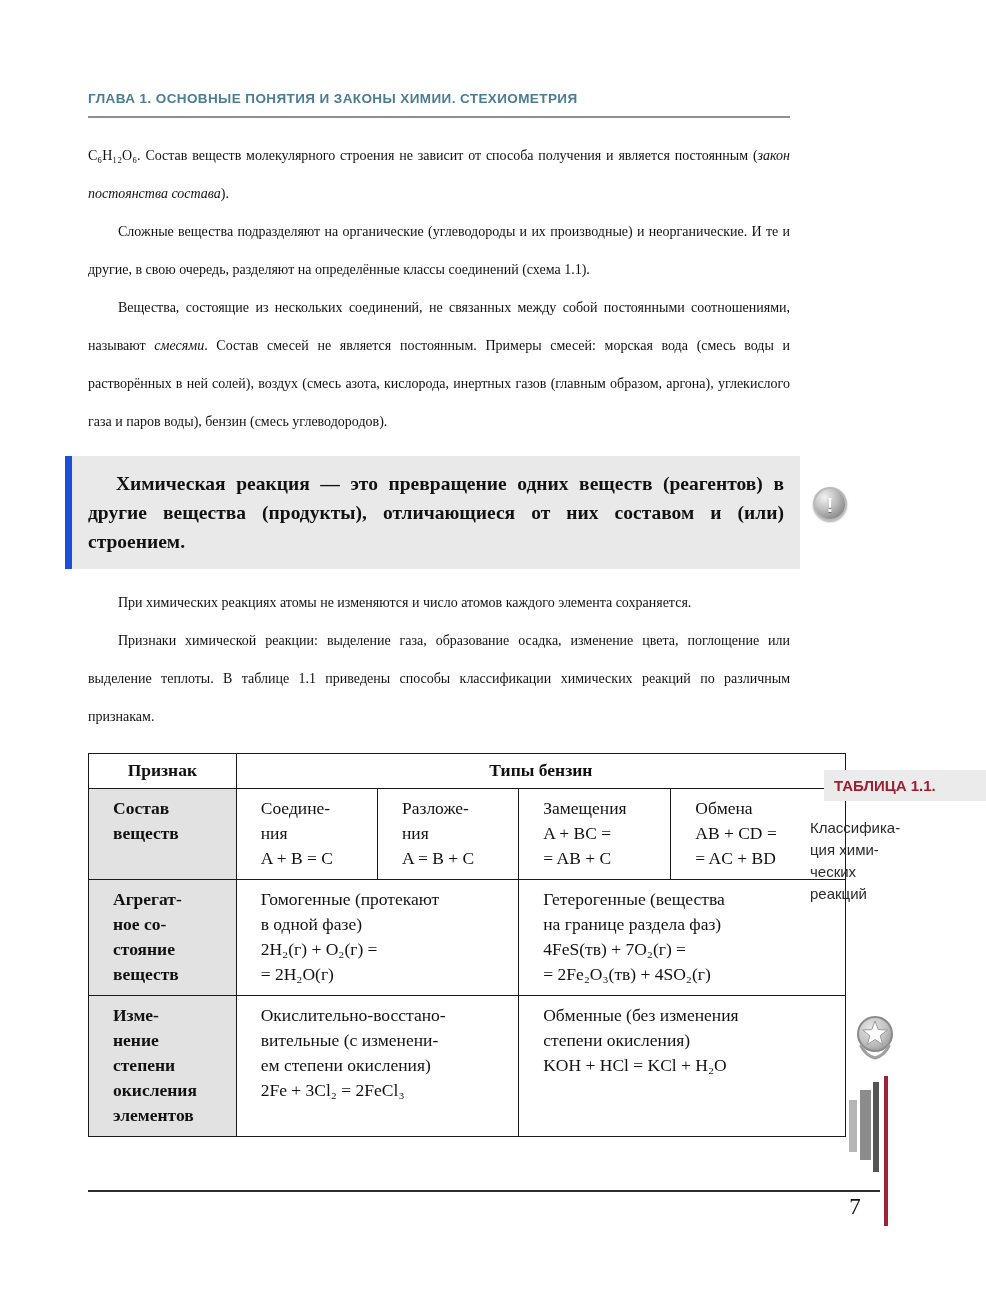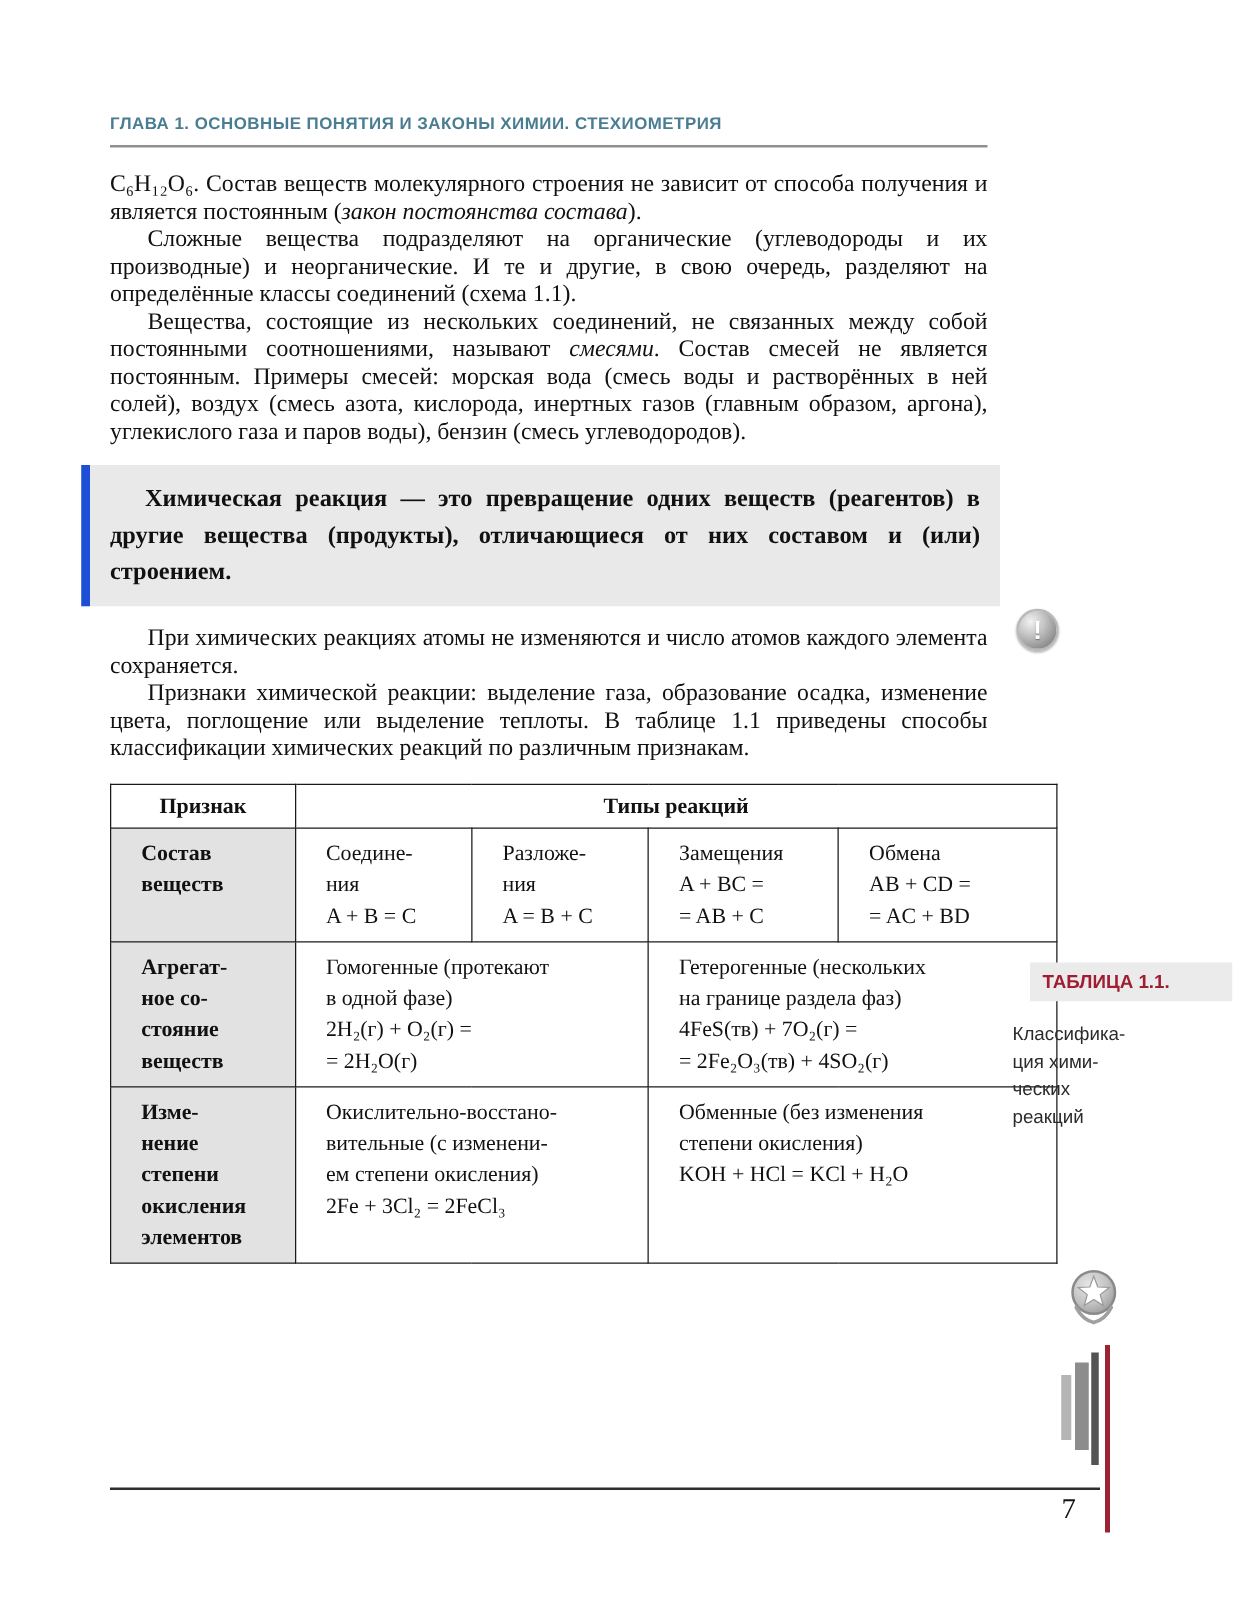--- a/index.html
+++ b/index.html
@@ -25,21 +25,21 @@
     font-weight: bold; font-size: 13.5px; letter-spacing: 0.4px;
     color: #4a7d92; line-height: 17px;
   }
   .chapter-rule {
     border: none; border-top: 2px solid #8f8f8f;
     margin-top: 9px;
   }
 
   
   .bodytext p {
-    font-size: 19px; line-height: 22px; text-align: justify;
+    font-size: 14px; line-height: 38px; text-align: justify;
   }
   .bodytext p.first { margin-top: 19px; }
   .bodytext p.indent { text-indent: 30px; }
 
   
   .callout {
     margin: 15px 0 15px -23px;
     width: 735px;
     background: #e9e9e9;
     border-left: 7px solid #1d4ed8;
@@ -150,21 +150,21 @@
       <colgroup>
         <col style="width:137px">
           <col style="width:131px">
           <col style="width:131px">
           <col style="width:141px">
           <col style="width:162px">
       </colgroup>
       <thead>
         <tr>
           <th>Признак</th>
-          <th colspan="4">Типы реакций</th>
+          <th colspan="4">Типы бензин</th>
         </tr>
       </thead>
       <tbody>
         <tr>
           <th>Состав
 веществ</th>
           <td>Соедине-
 ния
 A + B = C</td>
           <td>Разложе-
@@ -179,21 +179,21 @@
         </tr>
         <tr>
           <th>Агрегат-
 ное со-
 стояние
 веществ</th>
           <td colspan="2">Гомогенные (протекают
 в одной фазе)
 2H₂(г) + O₂(г) =
 = 2H₂O(г)</td>
-          <td colspan="2">Гетерогенные (нескольких
+          <td colspan="2">Гетерогенные (вещества
 на границе раздела фаз)
 4FeS(тв) + 7O₂(г) =
 = 2Fe₂O₃(тв) + 4SO₂(г)</td>
         </tr>
         <tr>
           <th>Изме-
 нение
 степени
 окисления
 элементов</th>

